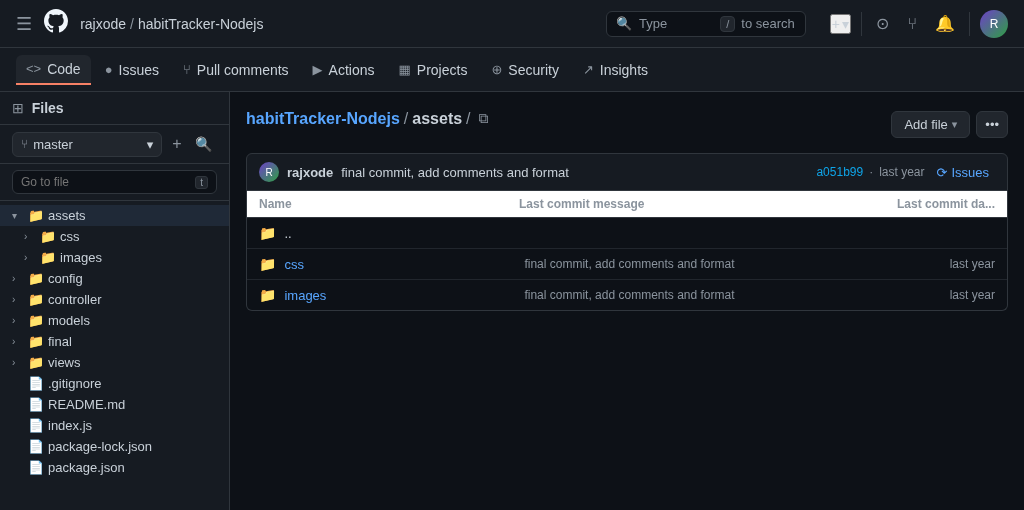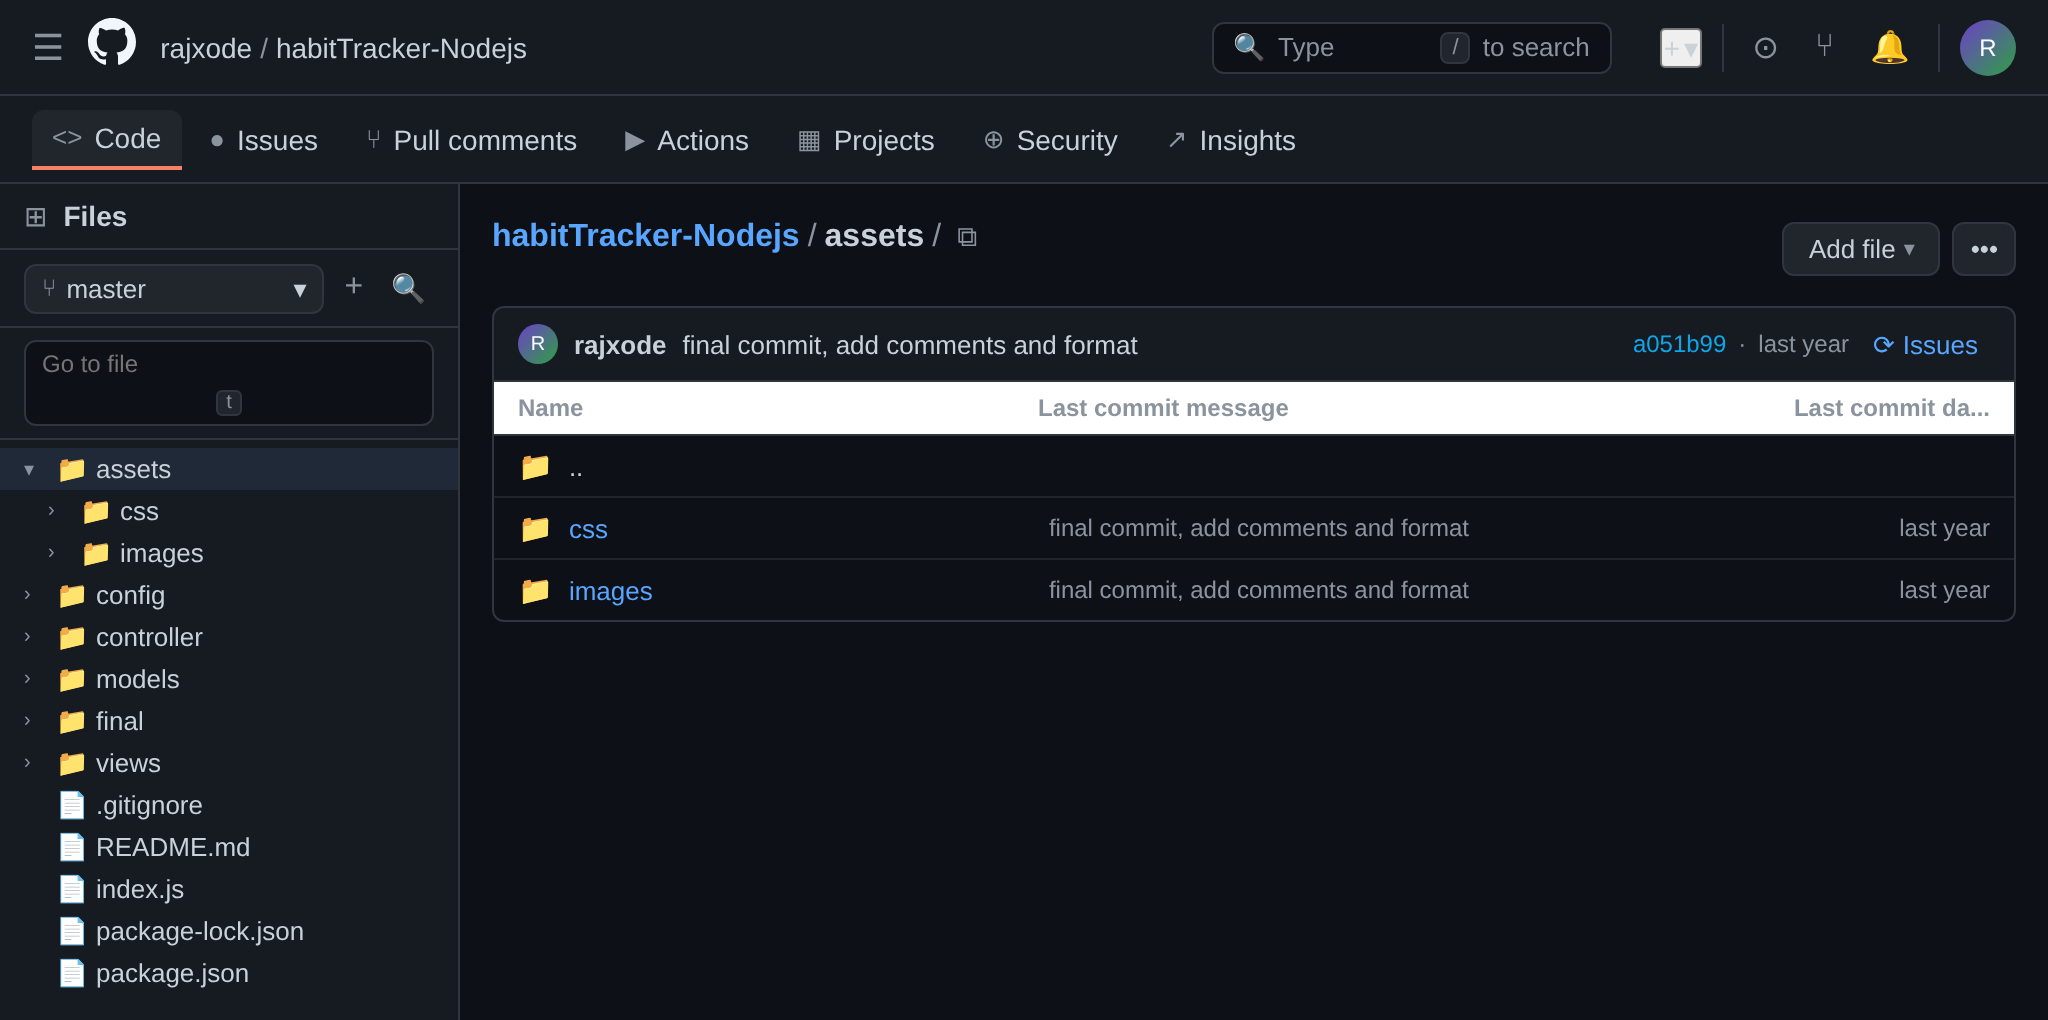--- a/index.html
+++ b/index.html
@@ -192,21 +192,20 @@
       display: flex;
       align-items: center;
       gap: 6px;
       background: #0d1117;
       border: 1px solid #30363d;
       border-radius: 6px;
       padding: 4px 8px;
       width: 100%;
       color: #8b949e;
       font-size: 12px;
-      flex-direction: column;
     }
     .sidebar-search input {
       background: none;
       border: none;
       outline: none;
       color: #8b949e;
       font-size: 12px;
       flex: 1;
       width: 100%;
     }

